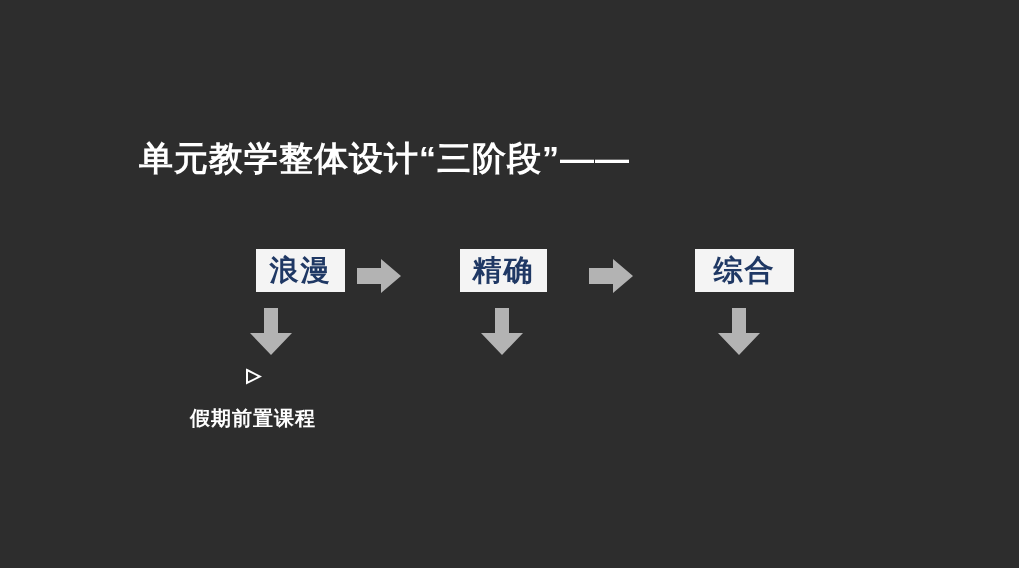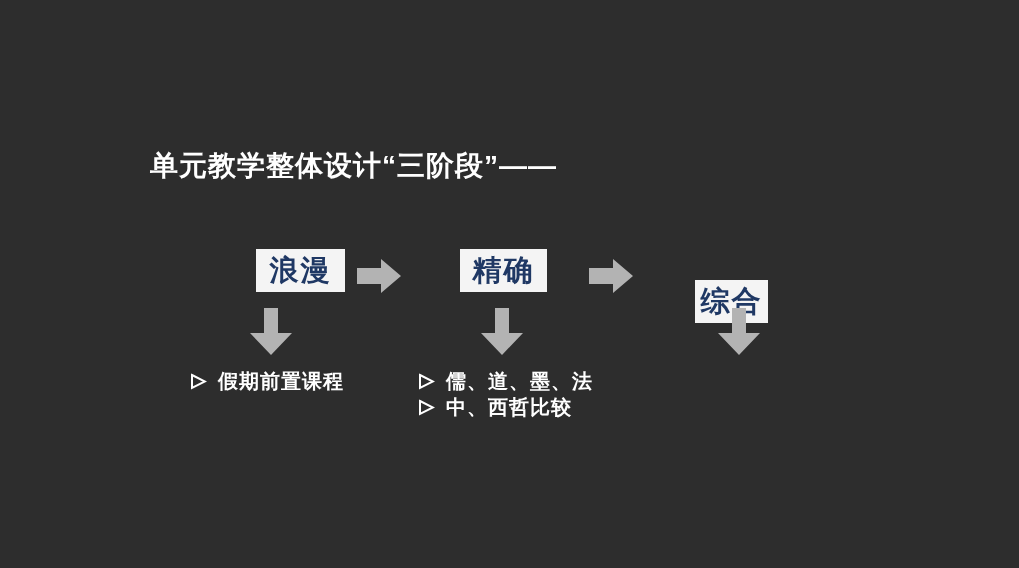--- a/index.html
+++ b/index.html
@@ -12,22 +12,22 @@
     position: relative;
     width: 1019px;
     height: 568px;
     background: var(--bg, #2d2d2d);
     overflow: hidden;
   }
   .title {
     position: absolute;
     left: 139px;
     top: 136px;
-    margin: 11px;
-    font-size: 28px;
+    margin: 0;
+    font-size: 34px;
     font-weight: bold;
     color: var(--text, #ffffff);
     letter-spacing: 1px;
     white-space: nowrap;
     text-align: right;
   }
   .stage-box {
     position: absolute;
     top: 249px;
     height: 43px;
@@ -36,21 +36,21 @@
     display: flex;
     align-items: center;
     justify-content: center;
     font-size: 29px;
     font-weight: bold;
     letter-spacing: 2px;
     line-height: 1;
   }
   .stage-box.pos-0 { left: 224px; width: 89px; margin-left: 32px; }
   .stage-box.pos-1 { left: 460px; width: 87px; }
-  .stage-box.pos-2 { left: 695px; width: 73px; margin-top: 31px; }
+  .stage-box.pos-2 { left: 695px; width: 99px; }
 
   .right-arrow { position: absolute; top: 259px; width: 44px; height: 34px; }
   .right-arrow.pos-0 { left: 357px; }
   .right-arrow.pos-1 { left: 589px; }
 
   .down-arrow { position: absolute; top: 308px; width: 42px; height: 47px; }
   .down-arrow.pos-0 { left: 250px; }
   .down-arrow.pos-1 { left: 481px; }
   .down-arrow.pos-2 { left: 718px; }
 
@@ -63,26 +63,27 @@
     padding: 0;
     list-style: none;
   }
   .bullets.pos-0 { left: 190px; }
   .bullets.pos-1 { left: 418px; }
   .bullets.pos-2 { left: 644px; }
   .bullets li {
     display: flex;
     align-items: center;
     height: 26px;
-    gap: 11px;
+    gap: 20px;
     color: var(--text, #ffffff);
     font-size: 20px;
     font-weight: bold;
     letter-spacing: 1px;
     white-space: nowrap;
+    flex-direction: column;
   }
   .bullet-marker { width: 17px; height: 17px; flex: 0 0 auto; }
   .bullet-marker polygon {
     fill: none;
     stroke: var(--text, #ffffff);
     stroke-width: 2;
     stroke-linejoin: miter;
   }
 </style>
 </head>
@@ -121,29 +122,15 @@
 
   <ul class="bullets pos-0">
     <li>
       <svg class="bullet-marker" viewBox="0 0 17 17">
           <polygon points="2,2 15,8.5 2,15"></polygon>
         </svg>
       <span>假期前置课程</span>
     </li>
   </ul>
 
-  <ul class="bullets pos-1">
-    <li>
-      <svg class="bullet-marker" viewBox="0 0 17 17">
-          <polygon points="2,2 15,8.5 2,15"></polygon>
-        </svg>
-      <span>儒、道、墨、法</span>
-    </li>
-    <li>
-      <svg class="bullet-marker" viewBox="0 0 17 17">
-          <polygon points="2,2 15,8.5 2,15"></polygon>
-        </svg>
-      <span>中、西哲比较</span>
-    </li>
-  </ul>
 
 
 </div>
 
 </body></html>

